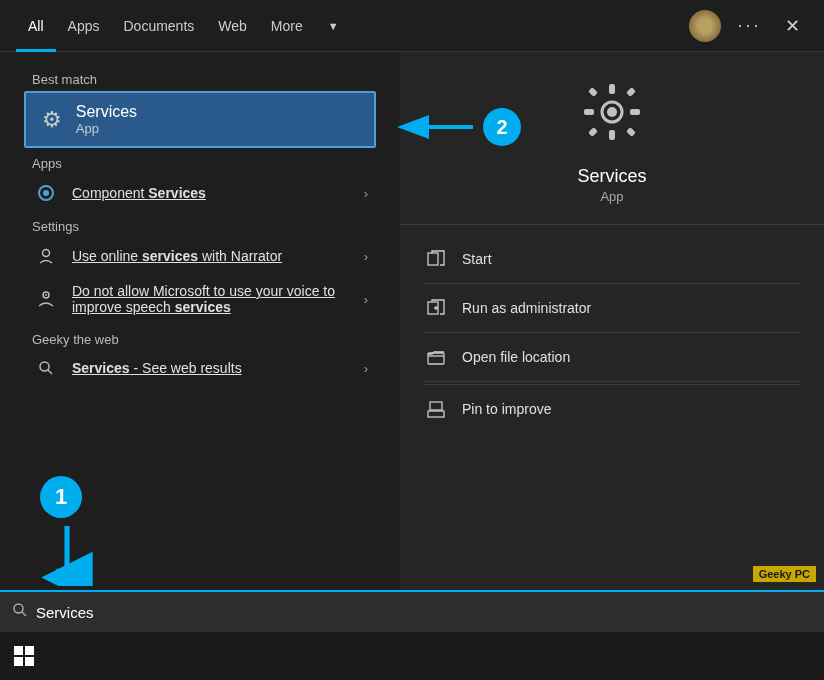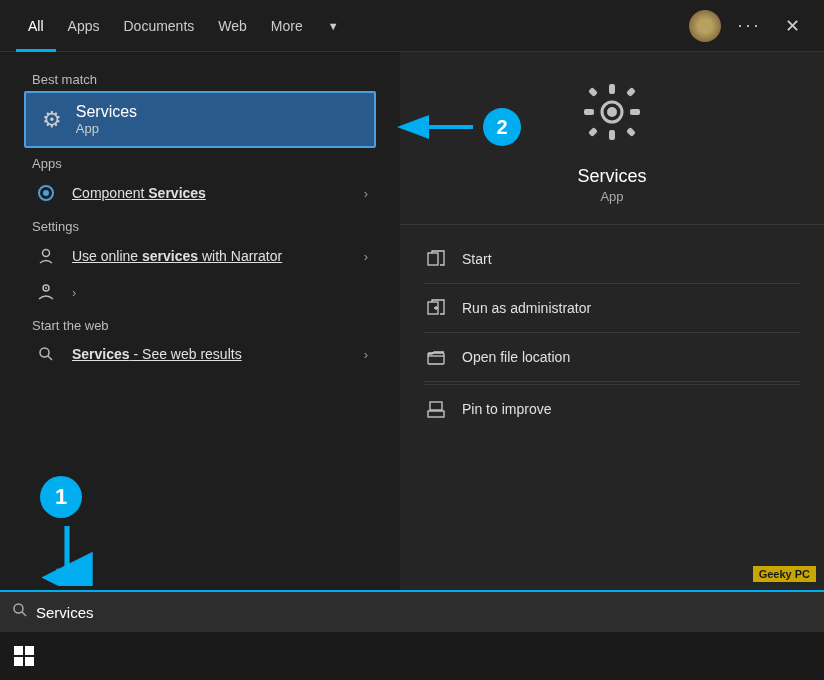--- a/index.html
+++ b/index.html
@@ -434,24 +434,27 @@
         <span class="chevron">›</span>
       </div>
       <div class="list-item">
         <span class="list-icon">
           <svg width="18" height="18" viewBox="0 0 18 18">
             <circle cx="9" cy="5" r="3" fill="none" stroke="#bbb" stroke-width="1.5"></circle>
             <path d="M2 16 Q9 10 16 16" fill="none" stroke="#bbb" stroke-width="1.5"></path>
             <circle cx="9" cy="5" r="1" fill="#bbb"></circle>
           </svg>
         </span>
+        <span class="list-text">
+          Do not allow Microsoft to use your voice to improve speech <span class="highlight">services</span>
+        </span>
         <span class="chevron">›</span>
       </div>
 
-      <div class="section-label">Start the web</div>
+      <div class="section-label">Geeky the web</div>
       <div class="list-item">
         <span class="list-icon">
           <svg width="16" height="16" viewBox="0 0 16 16">
             <circle cx="6.5" cy="6.5" r="4.5" fill="none" stroke="#bbb" stroke-width="1.5"></circle>
             <line x1="10" y1="10" x2="14" y2="14" stroke="#bbb" stroke-width="1.5"></line>
           </svg>
         </span>
         <span class="list-text">
           <span class="highlight">Services</span> - See web results
         </span>

